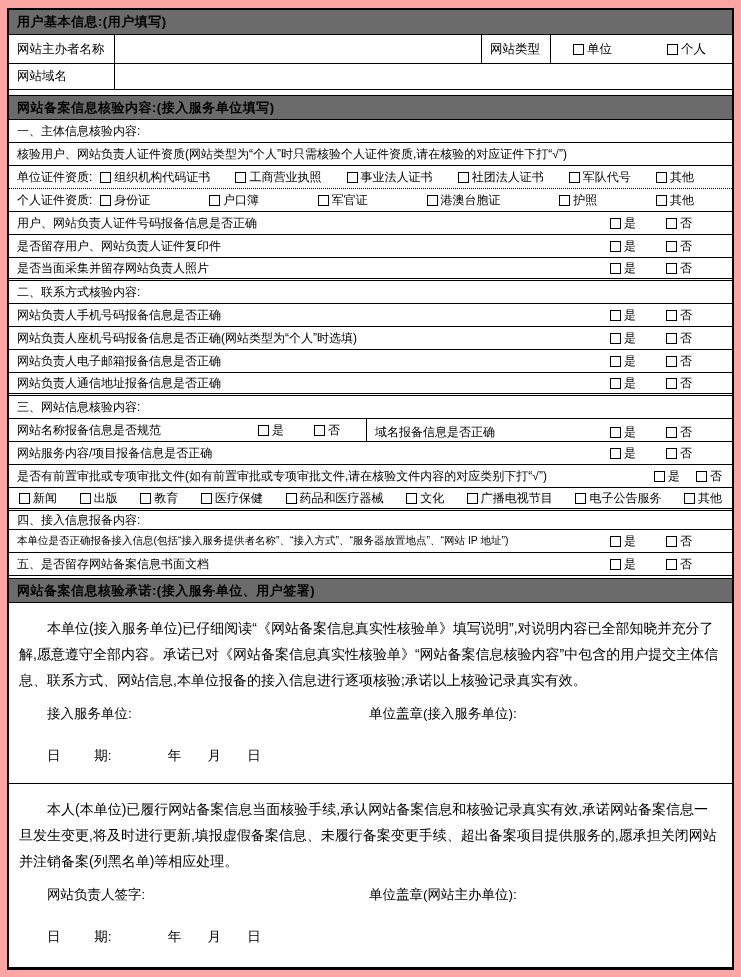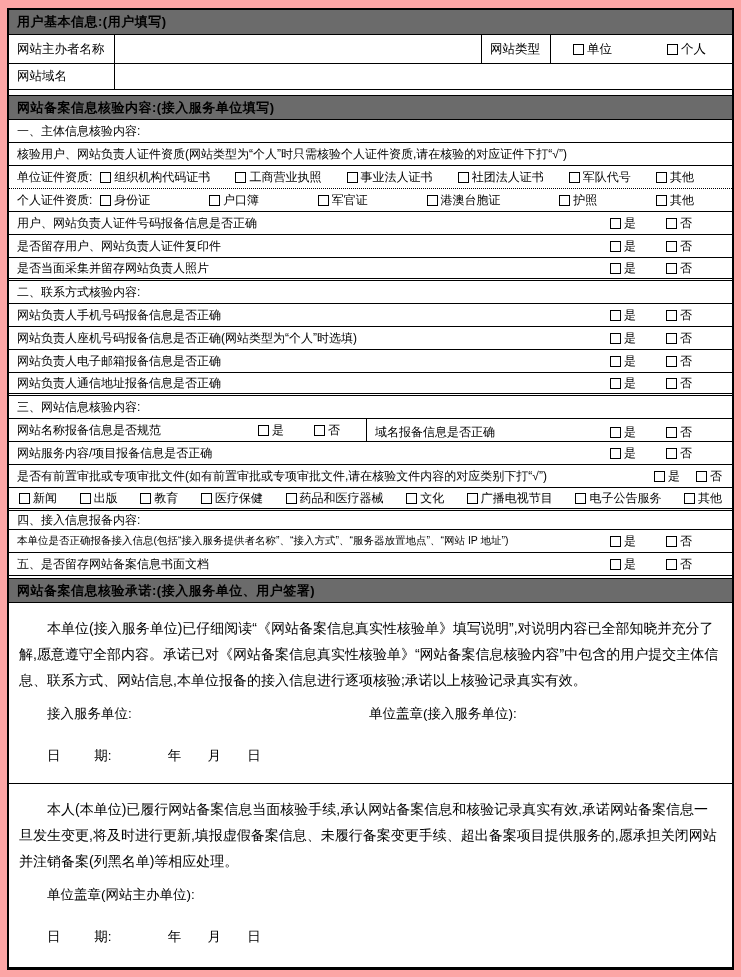--- a/index.html
+++ b/index.html
@@ -407,19 +407,20 @@
       <div class="signrow">
         <span class="sig1">接入服务单位:</span>
         <span>单位盖章(接入服务单位):</span>
       </div>
       <div class="daterow">日         期:               年       月       日</div>
     </div>
 
     <div class="block block2">
       <p class="para">本人(本单位)已履行网站备案信息当面核验手续,承认网站备案信息和核验记录真实有效,承诺网站备案信息一旦发生变更,将及时进行更新,填报虚假备案信息、未履行备案变更手续、超出备案项目提供服务的,愿承担关闭网站并注销备案(列黑名单)等相应处理。</p>
       <div class="signrow">
+        <span class="sig1">网站负责人签字:</span>
         <span>单位盖章(网站主办单位):</span>
       </div>
       <div class="daterow">日         期:               年       月       日</div>
     </div>
 
   </div>
 </div>
 
 </body></html>

